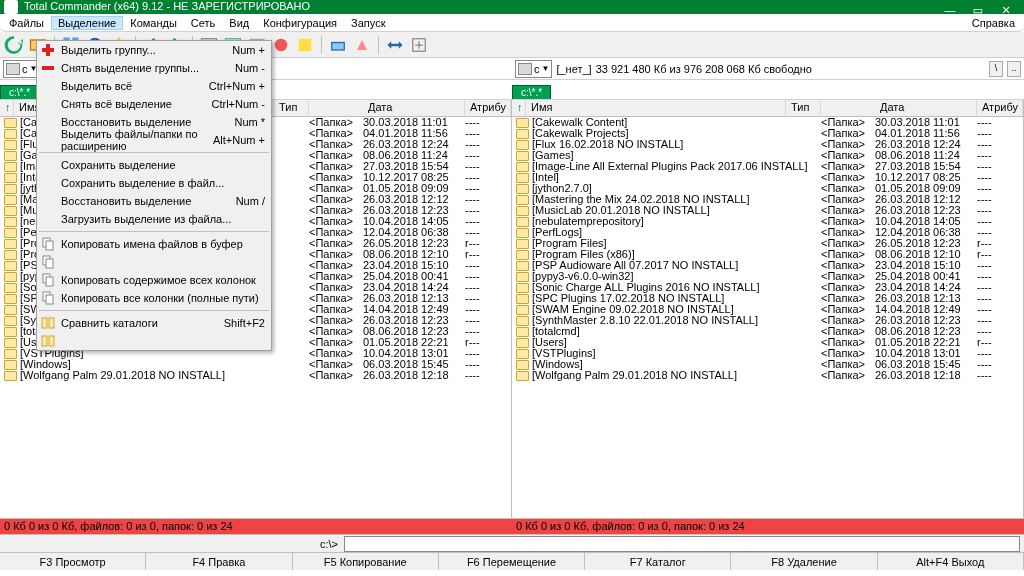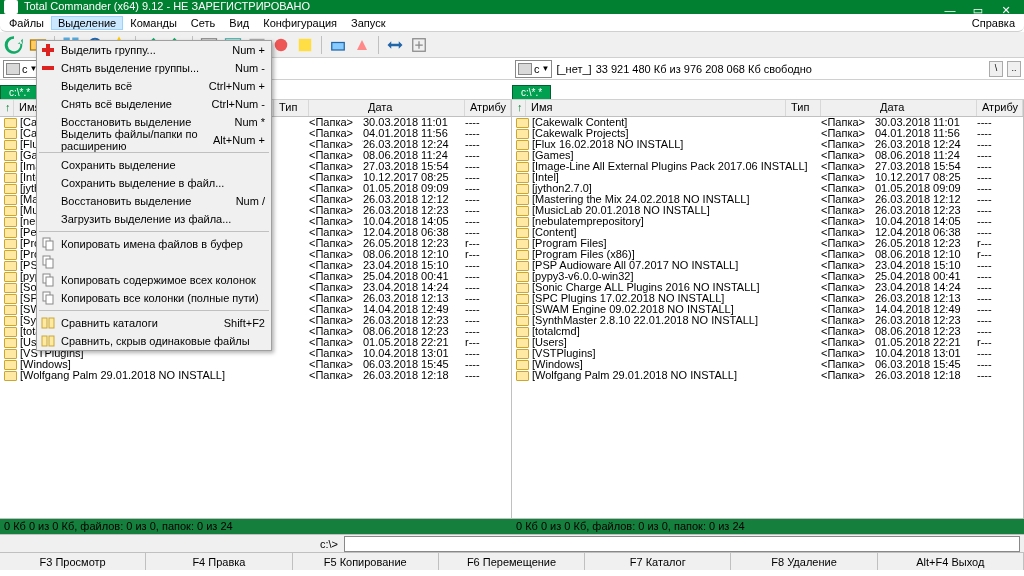--- a/index.html
+++ b/index.html
@@ -47,21 +47,21 @@
 .panel::-webkit-scrollbar-track { background: #f0f0f0; }
 .panel::-webkit-scrollbar-thumb { background: #cdcdcd; border: 1px solid #aaa; }
 .row { display: flex; height: 11px; line-height: 11px; padding-left: 3px; font-size: 10.5px; white-space: nowrap; }
 .row .ficon { width: 13px; height: 11px; margin-right: 4px; flex-shrink: 0; position: relative; }
 .row .ficon::before { content: ""; position: absolute; top: 1px; left: 1px; width: 11px; height: 8px; background: #ffe9a3; border: 1px solid #cba731; border-radius: 1px; }
 .row .rname { flex: 1; min-width: 0; overflow: hidden; text-overflow: clip; }
 .row .rsize { width: 54px; text-align: left; }
 .row .rdate { width: 102px; text-align: left; }
 .row .rattr { width: 46px; text-align: left; }
 
-.statusrow { height: 16px; display: flex; background: #15803d; border-top: 1px solid #c0c0c0; }
+.statusrow { height: 16px; display: flex; background: #ef4444; border-top: 1px solid #c0c0c0; }
 .statusrow .half { width: 50%; padding: 1px 4px; }
 
 .cmdrow { height: 18px; display: flex; align-items: center; background: #f0f0f0; border-top: 1px solid #c0c0c0; }
 .cmdrow .prompt { padding: 0 6px 0 320px; }
 .cmdrow .cmdin { flex: 1; background: #fff; border: 1px solid #888; height: 16px; margin-right: 4px; }
 
 .fkeys { height: 18px; display: flex; background: #f0f0f0; border-top: 1px solid #c0c0c0; }
 .fkeys .fkey { flex: 1; border-right: 1px solid #c0c0c0; display: flex; align-items: center; justify-content: center; cursor: pointer; }
 
 
@@ -475,21 +475,21 @@
       </div>
       <div class="row">
         <span class="ficon"></span>
         <span class="rname">[nebulatemprepository]</span>
         <span class="rsize">&lt;Папка&gt;</span>
         <span class="rdate">10.04.2018 14:05</span>
         <span class="rattr">----</span>
       </div>
       <div class="row">
         <span class="ficon"></span>
-        <span class="rname">[Content]</span>
+        <span class="rname">[PerfLogs]</span>
         <span class="rsize">&lt;Папка&gt;</span>
         <span class="rdate">12.04.2018 06:38</span>
         <span class="rattr">----</span>
       </div>
       <div class="row">
         <span class="ficon"></span>
         <span class="rname">[Program Files]</span>
         <span class="rsize">&lt;Папка&gt;</span>
         <span class="rdate">26.05.2018 12:23</span>
         <span class="rattr">r---</span>
@@ -682,15 +682,14 @@
           <rect x="8" y="2" width="5" height="10" fill="#ffe9a3" stroke="#cba731"></rect>
         </svg></span>
       <span class="mlabel">Сравнить каталоги</span>
       <span class="short">Shift+F2</span>
     </div>
     <div class="dmi">
       <span class="micon"><svg viewBox="0 0 14 14">
           <rect x="1" y="2" width="5" height="10" fill="#ffe9a3" stroke="#cba731"></rect>
           <rect x="8" y="2" width="5" height="10" fill="#ffe9a3" stroke="#cba731"></rect>
         </svg></span>
-      <span class="mlabel">Сравнить, скрыв одинаковые файлы</span>
     </div>
   </div>
 
 </body></html>

